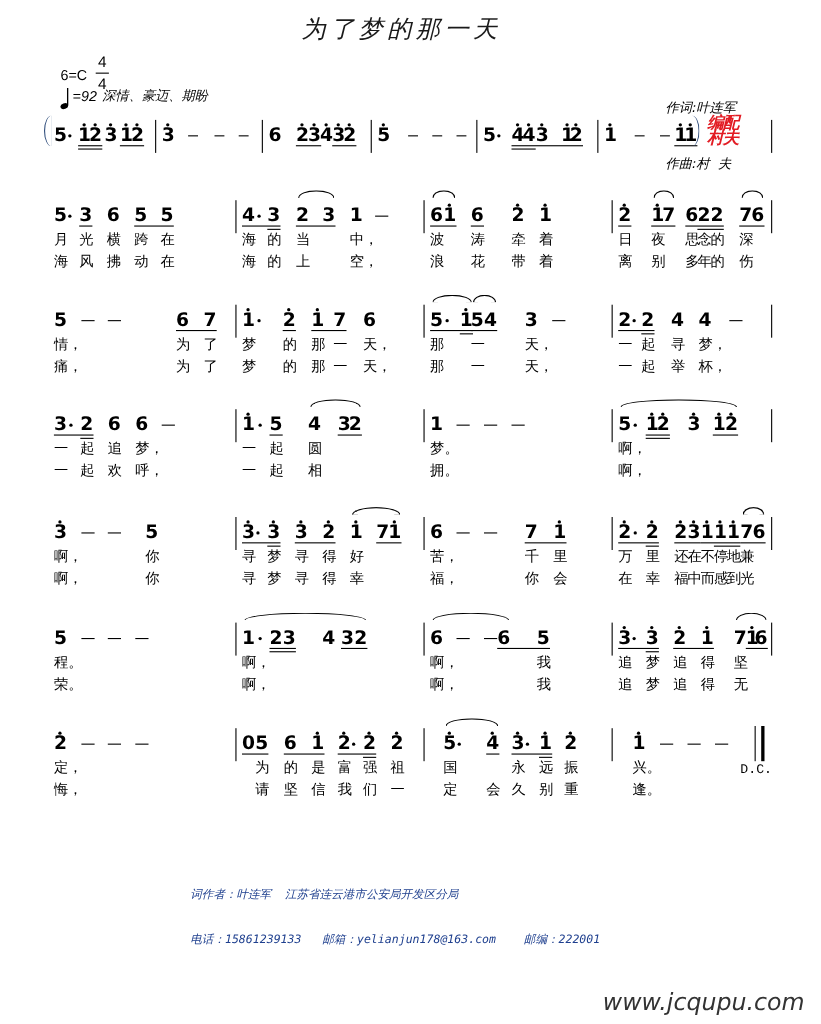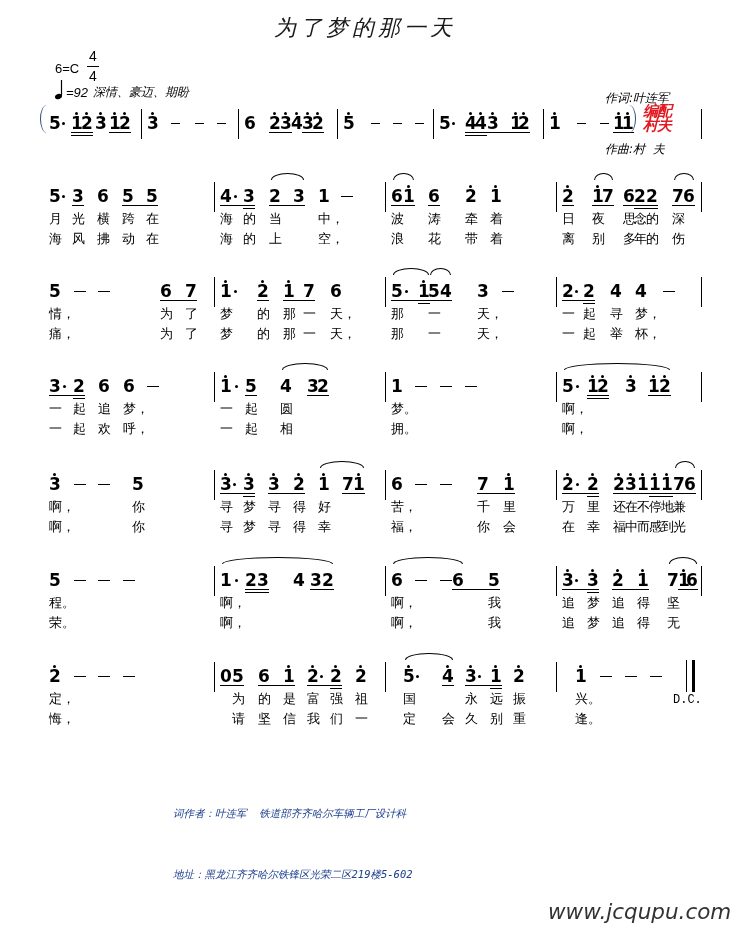--- a/index.html
+++ b/index.html
@@ -3,21 +3,21 @@
 <meta charset="utf-8">
 <style>
 *{box-sizing:border-box;}
 html,body{margin:0;padding:0;background:#fff;}
 body{width:746px;height:931px;position:relative;overflow:hidden;font-family:"DejaVu Sans",sans-serif;color:#000;}
 .abs{position:absolute;font-style:italic;}
 .title{left:262px;top:14px;width:206px;text-align:center;font-size:22px;line-height:28px;letter-spacing:4px;color:#1a1a1a;white-space:nowrap;}
 .key{left:55px;top:61px;font:13px/15px "Liberation Sans",sans-serif;white-space:nowrap;}
 .ts{left:87px;top:49px;width:12px;text-align:center;font:14px/15px "Liberation Sans",sans-serif;}
 .ts .bar{height:0;border-top:1px solid #000;margin:2px 0;}
-.tempo{left:54px;top:80px;height:20px;display:flex;align-items:flex-end;font-size:12px;line-height:15px;white-space:nowrap;}
+.tempo{left:54px;top:80px;height:20px;display:flex;align-items:flex-start;font-size:12px;line-height:15px;white-space:nowrap;}
 .tempo svg{display:block;margin-right:2px;}
 .tempo .bpm{font-family:"Liberation Sans",sans-serif;font-size:13px;margin-right:5px;}
 .credits{left:605px;top:56px;font-size:12px;line-height:17px;white-space:pre;}
 .row{position:absolute;left:43px;display:flex;}
 #intro{top:109px;}
 #row1{top:182px;} #row2{top:277px;} #row3{top:372px;}
 #row4{top:470px;} #row5{top:566px;} #row6{top:662px;}
 .m{position:relative;flex:none;height:70px;padding-left:6px;}
 .row.main .m{width:171px;}
 .row.main .m:nth-child(4){width:146px;}
@@ -1002,20 +1002,20 @@
           <div class="tk">
             <div class="gw"><span class="g dash"></span></div>
           </div>
         </div>
       </div>
     </div>
   <div class="abs dc">D.C.</div>
 </div>
 
 <div class="abs footer f1">
-  <div>词作者：叶连军  铁道部齐齐哈尔车辆工厂设计科</div>
+  <div>词作者：叶连军  江苏省连云港市公安局开发区分局</div>
+  <div>电话：15861239133   邮箱：yelianjun178@163.com    邮编：222001</div>
 </div>
 <div class="abs footer f2">
-  <div>地址：黑龙江齐齐哈尔铁锋区光荣二区219楼5-602</div>
   
 </div>
 
 <div class="abs watermark">www.jcqupu.com</div>
 
 </body></html>

